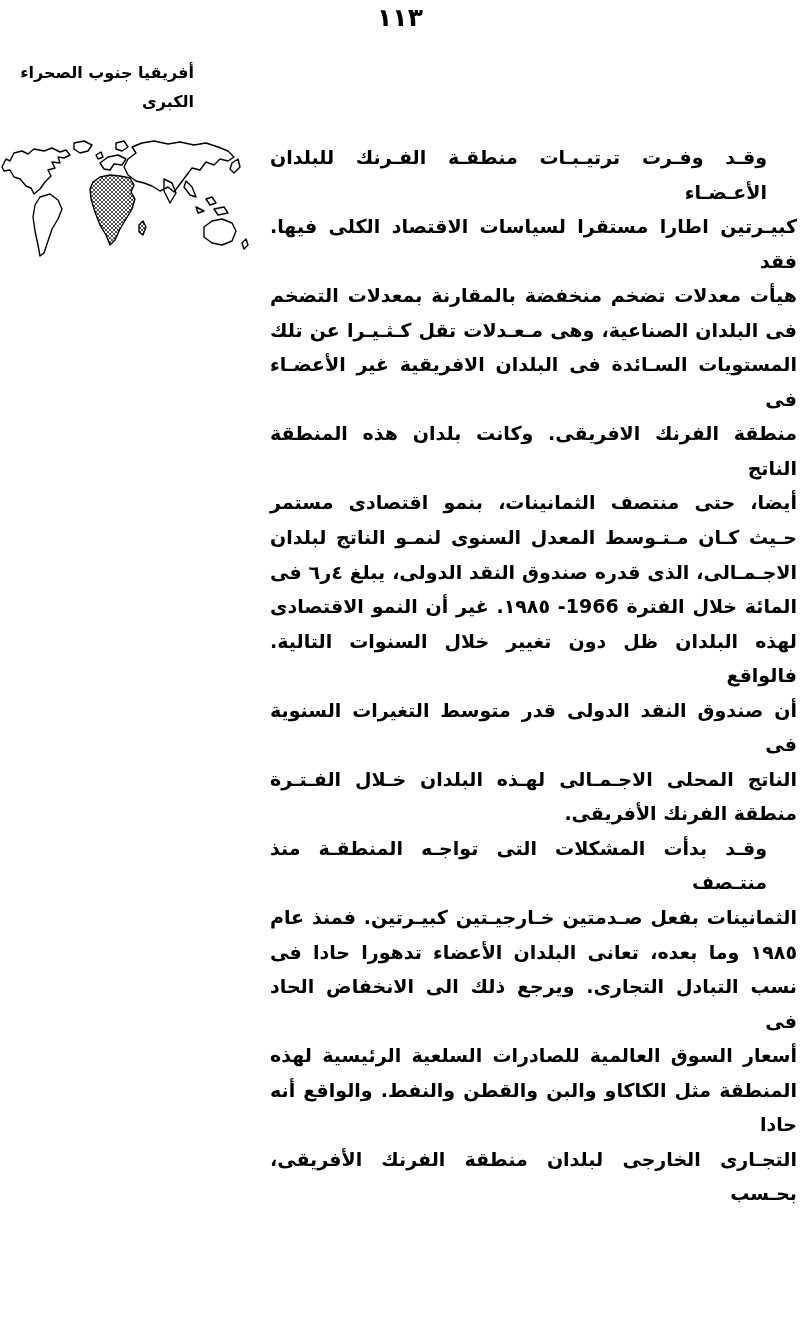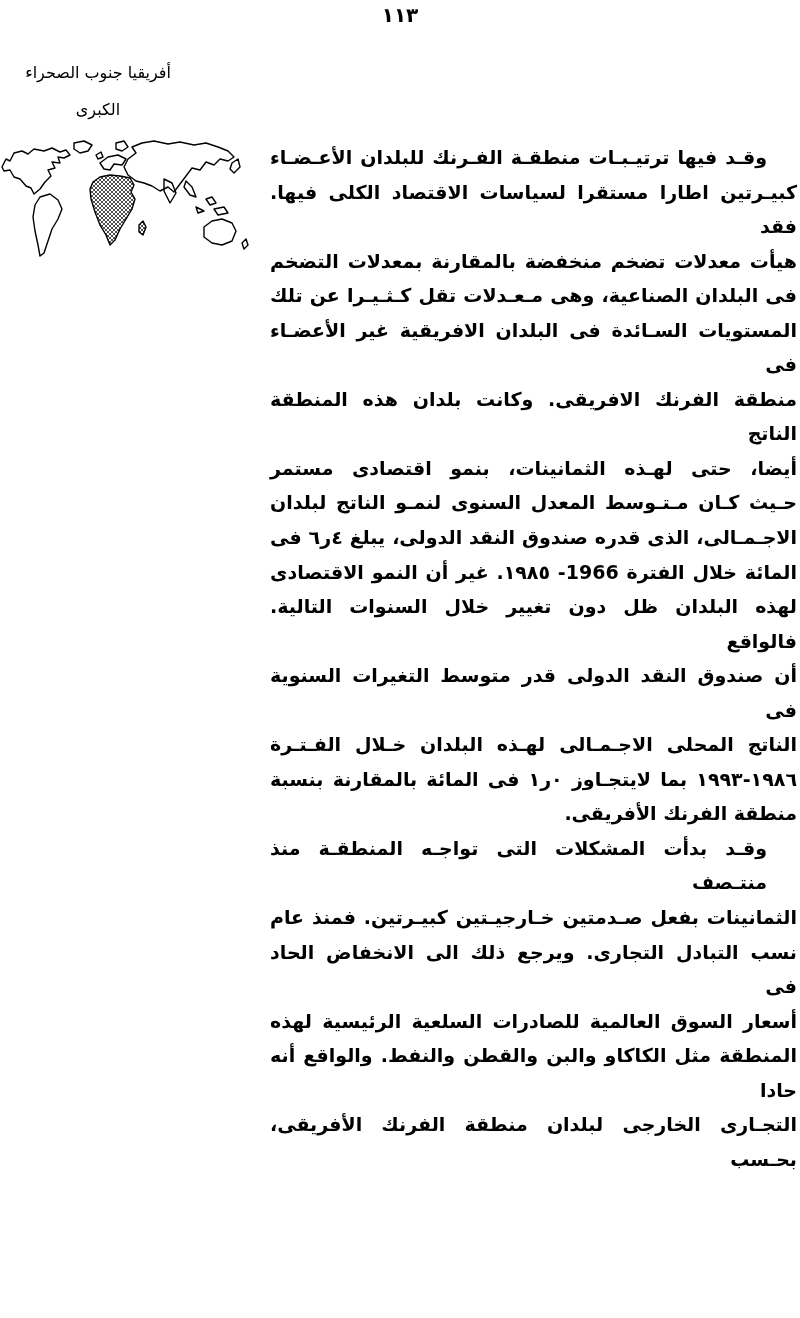--- a/index.html
+++ b/index.html
@@ -3,29 +3,29 @@
 <meta charset="utf-8">
 <style>
   html, body { margin:0; padding:0; }
   body {
     width:800px; height:1318px; position:relative; overflow:hidden;
     background:#ffffff; color:#000000;
     font-family:"DejaVu Sans", sans-serif;
   }
   .page-number {
     position:absolute; top:3px; left:0; width:800px;
-    text-align:center; font-size:20px; font-weight:bold;
+    text-align:center; font-size:25px; font-weight:bold;
     direction:rtl;
   }
   .region-caption {
     position:absolute; top:62px; left:2px; width:192px;
-    text-align:center; font-size:16px; font-weight:normal;
+    font-size:16px; font-weight:bold;
     direction:rtl; line-height:22px;
   }
-  .region-caption .cap2 { margin-top:15px; }
+  .region-caption .cap2 { margin-top:7px; }
   .map-wrap { position:absolute; left:0px; top:136px; width:252px; height:126px; }
   .article {
     position:absolute; top:140px; right:3px; width:527px;
     direction:rtl; font-size:19px; font-weight:bold;
   }
   .tline {
     line-height:34.55px;
     text-align:justify;
     text-align-last:justify;
     white-space:normal;
@@ -82,37 +82,37 @@
 
       <path d="M204,91 L212,85 222,83 232,87 236,95 232,105 222,109 212,107 204,101 Z"></path>
 
       <path d="M242,107 L246,103 248,109 244,113 Z"></path>
     </g>
   </svg>
 </div>
 
 <div class="article" id="article">
     <div>
-      <div class="tline indent">وقـد فيها ترتيـبـات منطقـة الفـرنك للبلدان الأعـضـاء</div>
+      <div class="tline indent">وقـد وفـرت ترتيـبـات منطقـة الفـرنك للبلدان الأعـضـاء</div>
       <div class="tline">كبيـرتين اطارا مستقرا لسياسات الاقتصاد الكلى فيها. فقد</div>
       <div class="tline">هيأت معدلات تضخم منخفضة بالمقارنة بمعدلات التضخم</div>
       <div class="tline">فى البلدان الصناعية، وهى مـعـدلات تقل كـثـيـرا عن تلك</div>
       <div class="tline">المستويات السـائدة فى البلدان الافريقية غير الأعضـاء فى</div>
       <div class="tline">منطقة الفرنك الافريقى. وكانت بلدان هذه المنطقة الناتج</div>
-      <div class="tline">أيضا، حتى لهـذه الثمانينات، بنمو اقتصادى مستمر</div>
+      <div class="tline">أيضا، حتى منتصف الثمانينات، بنمو اقتصادى مستمر</div>
       <div class="tline">حـيث كـان مـتـوسط المعدل السنوى لنمـو الناتج لبلدان</div>
       <div class="tline">الاجـمـالى، الذى قدره صندوق النقد الدولى، يبلغ ٤ر٦ فى</div>
       <div class="tline">المائة خلال الفترة 1966- ١٩٨٥. غير أن النمو الاقتصادى</div>
       <div class="tline">لهذه البلدان ظل دون تغيير خلال السنوات التالية. فالواقع</div>
       <div class="tline">أن صندوق النقد الدولى قدر متوسط التغيرات السنوية فى</div>
       <div class="tline">الناتج المحلى الاجـمـالى لهـذه البلدان خـلال الفـتـرة</div>
-      <div class="tline">١٩٨٦-١٩٩٣ بما لايتجـاوز ٠ر١ فى المائة بالمقارنة بنسبة</div>
       <div class="tline endline">منطقة الفرنك الأفريقى.</div>
     </div>
     <div>
       <div class="tline indent">وقـد بدأت المشكلات التى تواجـه المنطقـة منذ منتـصف</div>
       <div class="tline">الثمانينات بفعل صـدمتين خـارجيـتين كبيـرتين. فمنذ عام</div>
+      <div class="tline">١٩٨٥ وما بعده، تعانى البلدان الأعضاء تدهورا حادا فى</div>
       <div class="tline">نسب التبادل التجارى. ويرجع ذلك الى الانخفاض الحاد فى</div>
       <div class="tline">أسعار السوق العالمية للصادرات السلعية الرئيسية لهذه</div>
       <div class="tline">المنطقة مثل الكاكاو والبن والقطن والنفط. والواقع أنه حادا</div>
       <div class="tline">التجـارى الخارجى لبلدان منطقة الفرنك الأفريقى، بحـسب</div>
     </div>
   </div>
 
 </body></html>

